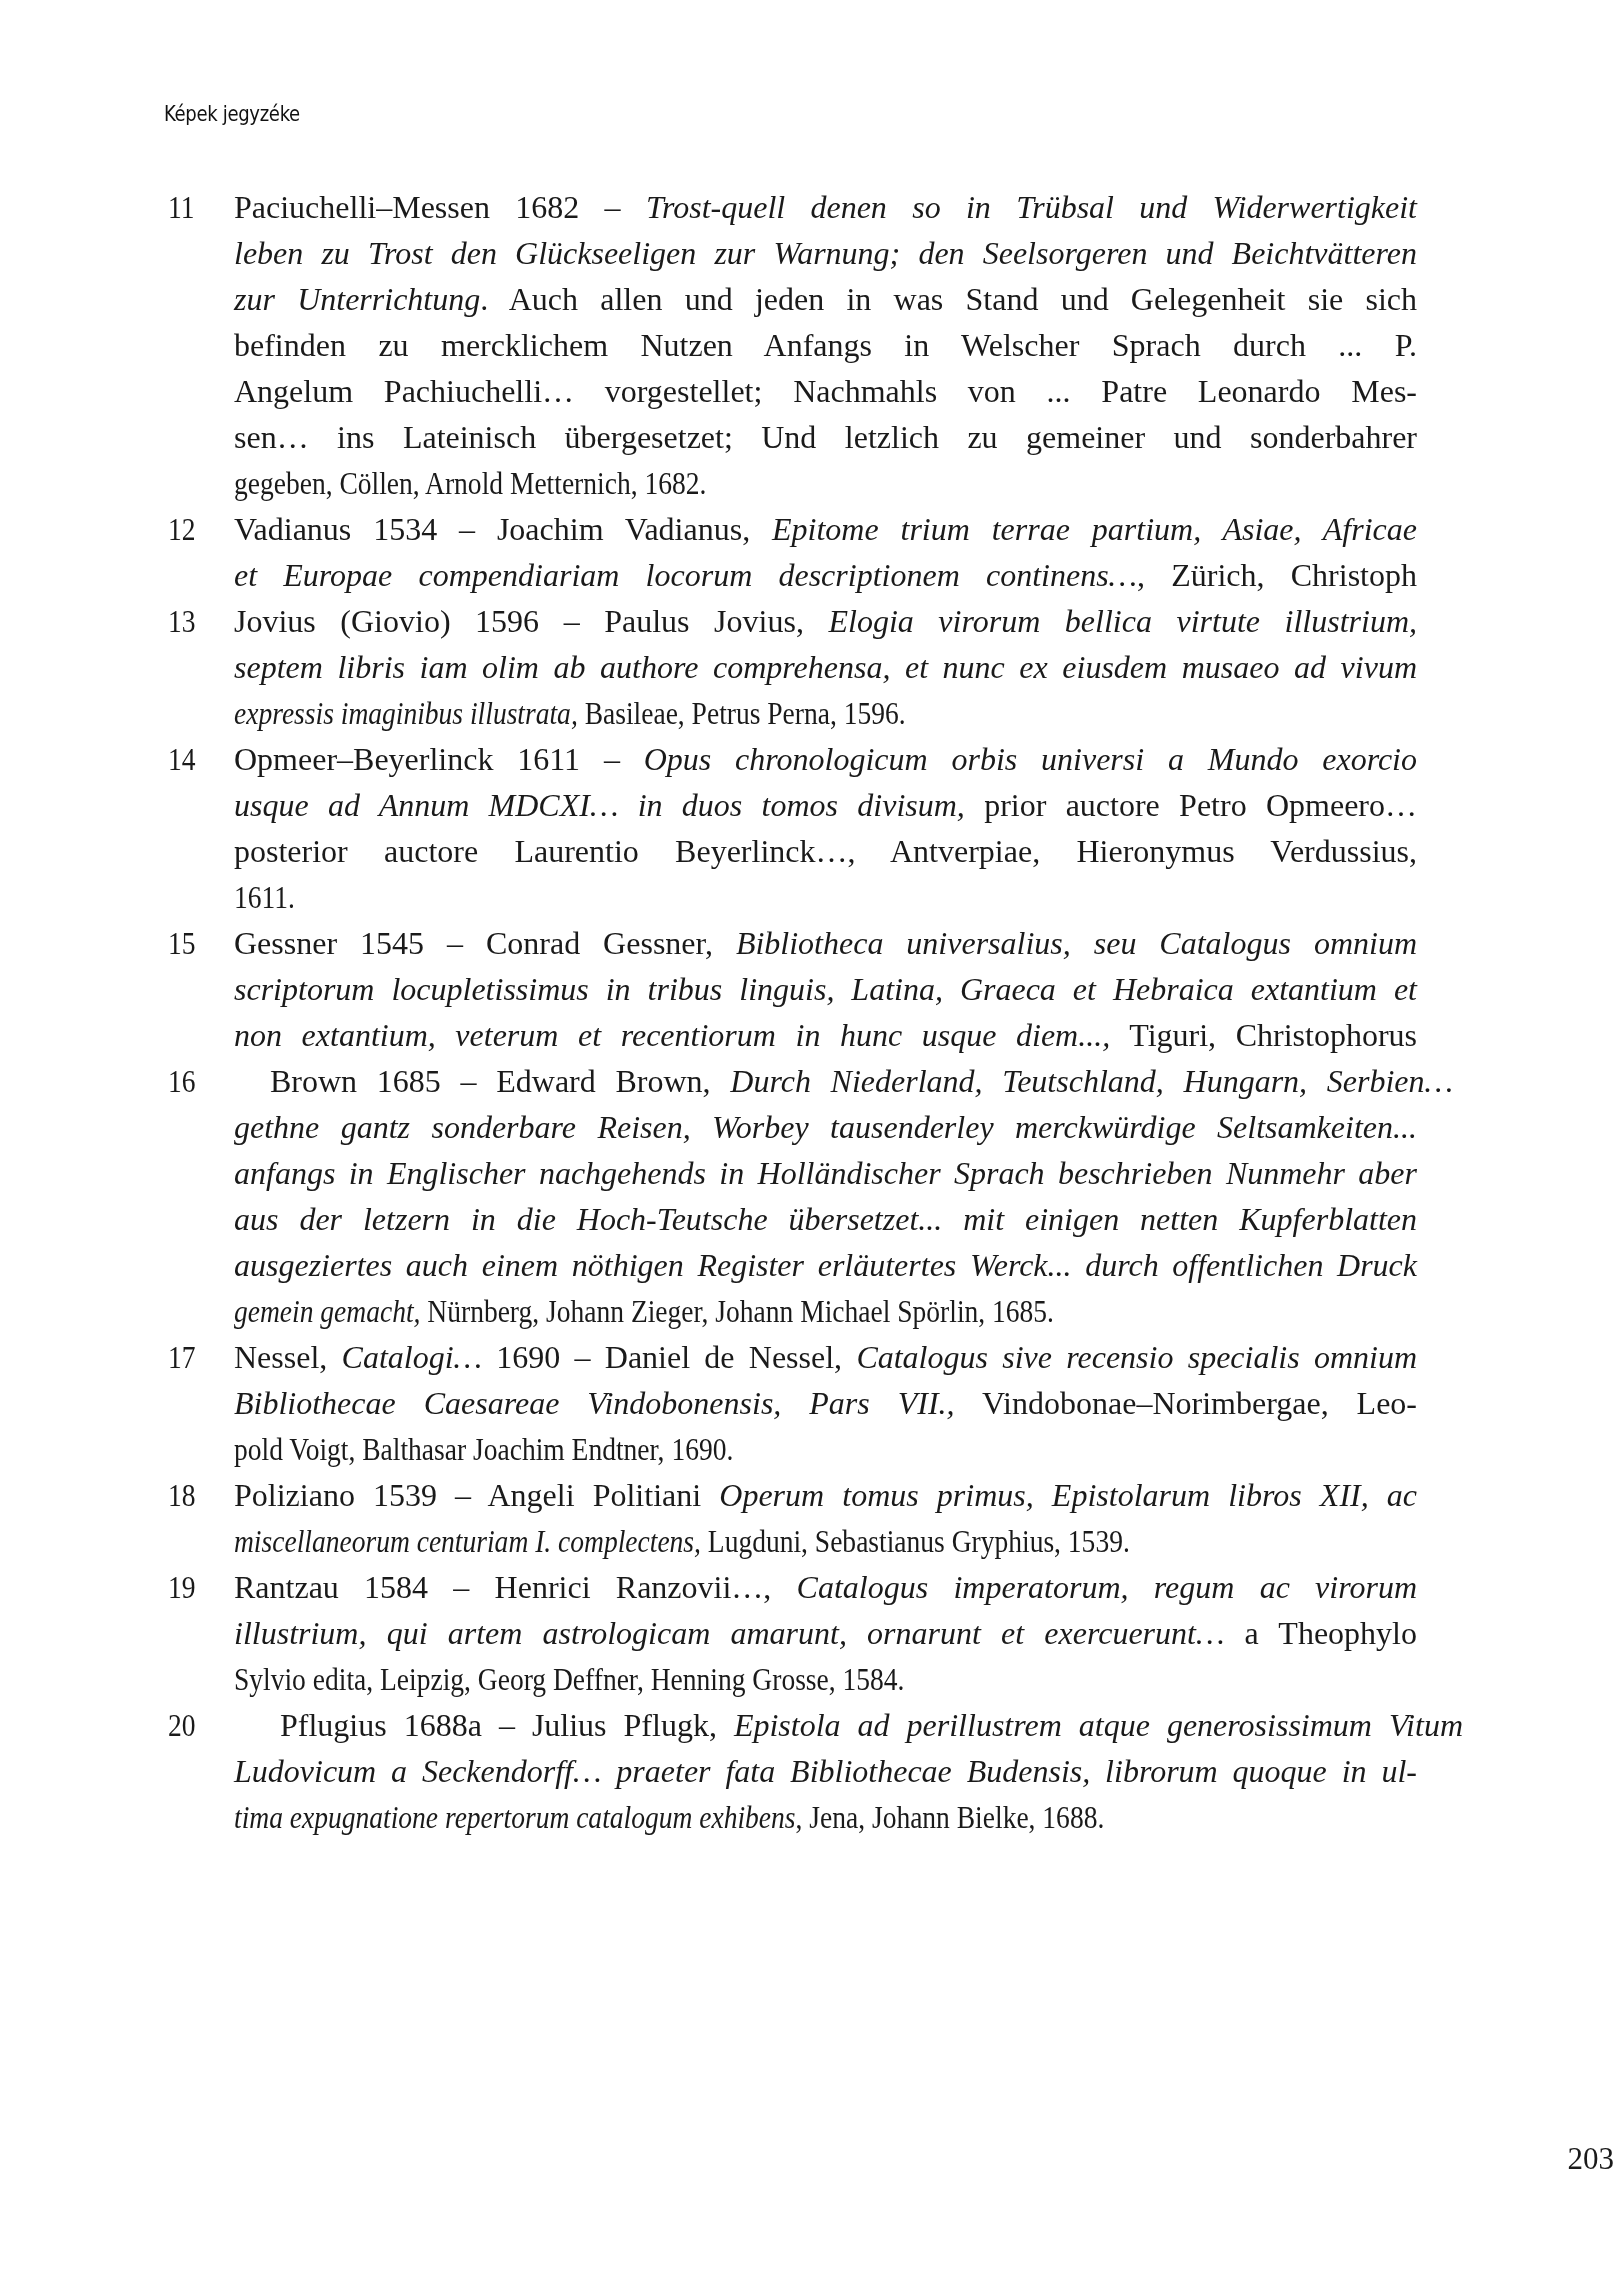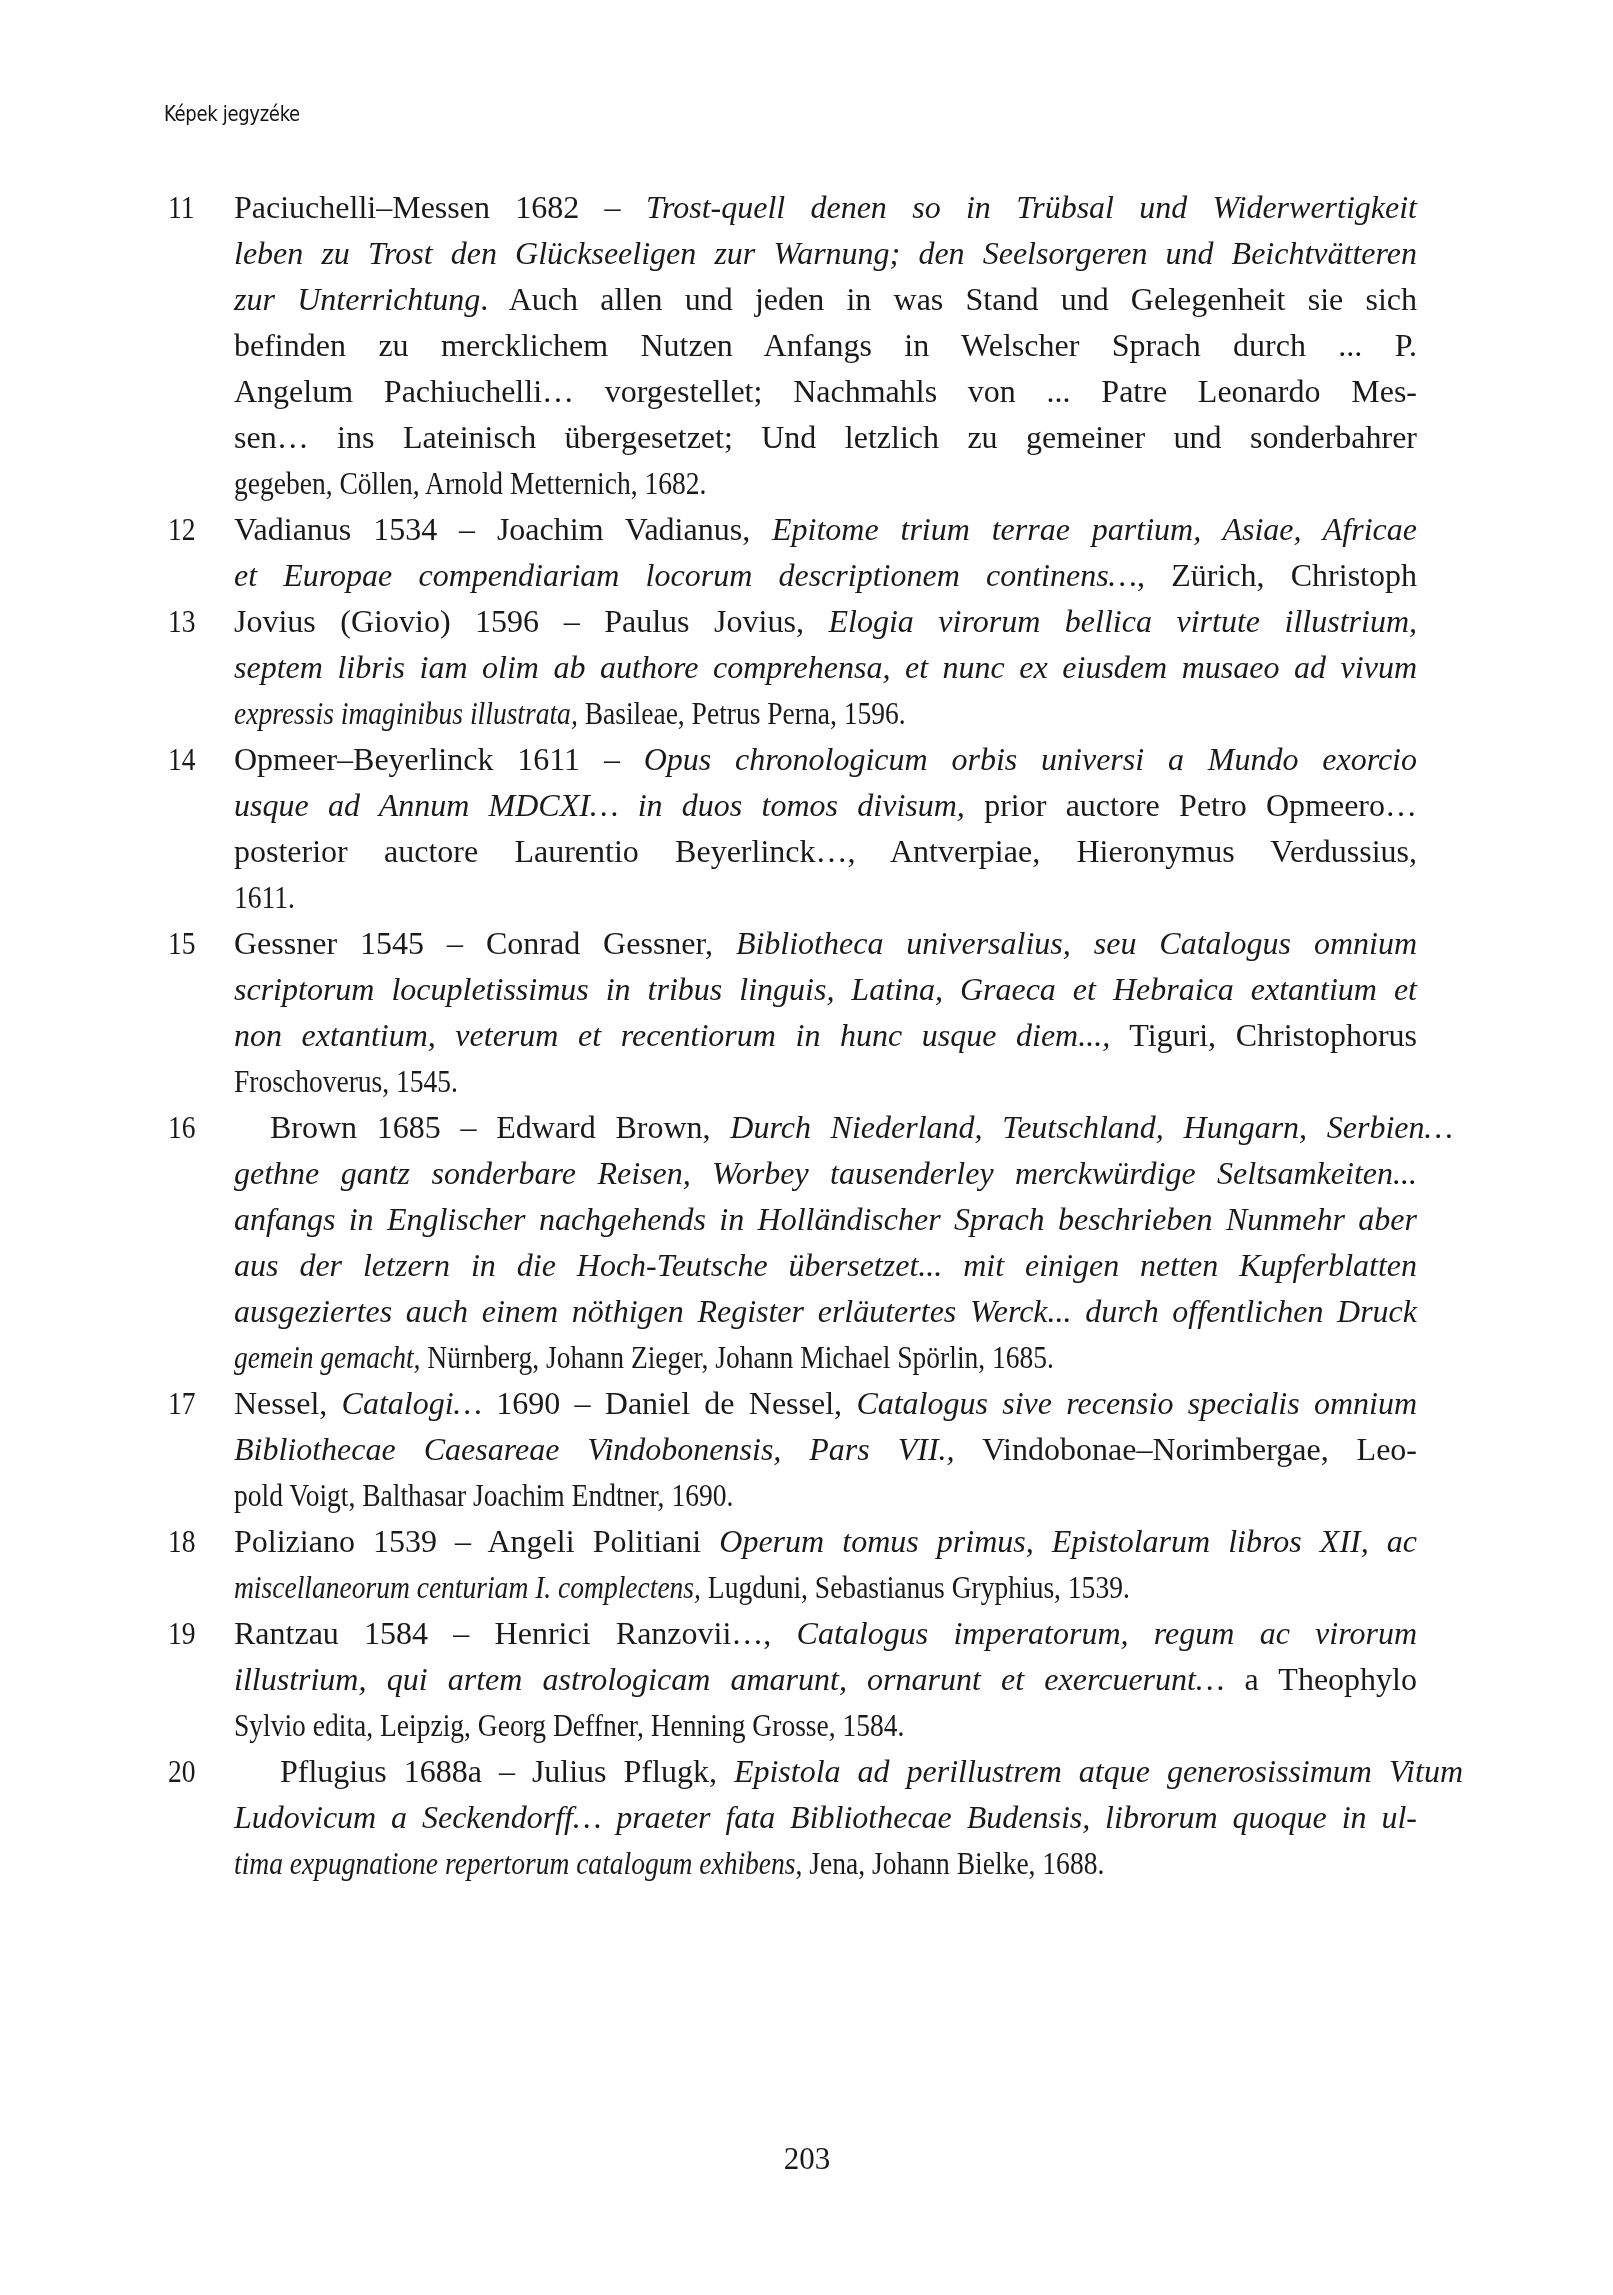--- a/index.html
+++ b/index.html
@@ -20,21 +20,21 @@
   .line {
     position: relative; margin-left: 234px; width: 1183px; height: 46px;
     font-family: "Liberation Serif", serif; font-size: 32px; line-height: 46px;
     white-space: nowrap; text-align: justify; text-align-last: justify;
   }
   .line.last { text-align-last: left; }
   .line .inner { display: inline-block; width: 100%; transform-origin: left top; }
   .line.last .inner { width: auto; }
   i { font-style: italic; }
   .page-number {
-    position: absolute; left: 0; width: 1614px; top: 2141px; text-align: center;
+    position: absolute; left: 0; width: 1614px; top: 2141px; text-align: right;
     font-family: "Liberation Serif", serif; font-size: 31px;
   }
 </style>
 </head>
 <body>
 
 <div class="running-head">Képek jegyzéke</div>
 
 <div class="entries" id="entries">
     <div class="entry">
@@ -63,21 +63,20 @@
       <div class="line"><span class="inner" style="width: 1183px; text-align: justify; text-align-last: justify; transform: scaleX(1);"><span>Opmeer–Beyerlinck 1611 – </span><i>Opus chronologicum orbis universi a Mundo exorcio</i></span></div>
       <div class="line"><span class="inner" style="width: 1183px; text-align: justify; text-align-last: justify; transform: scaleX(1);"><i>usque ad Annum MDCXI… in duos tomos divisum,</i><span> prior auctore Petro Opmeero…</span></span></div>
       <div class="line"><span class="inner" style="width: 1183px; text-align: justify; text-align-last: justify; transform: scaleX(1);"><span>posterior auctore Laurentio Beyerlinck…, Antverpiae, Hieronymus Verdussius,</span></span></div>
       <div class="line last"><span class="inner" style="width: auto; transform: scaleX(0.86);"><span>1611.</span></span></div>
     </div>
     <div class="entry">
       <span class="entry-number">15</span>
       <div class="line"><span class="inner" style="width: 1183px; text-align: justify; text-align-last: justify; transform: scaleX(1);"><span>Gessner 1545 – Conrad Gessner, </span><i>Bibliotheca universalius, seu Catalogus omnium</i></span></div>
       <div class="line"><span class="inner" style="width: 1183px; text-align: justify; text-align-last: justify; transform: scaleX(1);"><i>scriptorum locupletissimus in tribus linguis, Latina, Graeca et Hebraica extantium et</i></span></div>
       <div class="line"><span class="inner" style="width: 1183px; text-align: justify; text-align-last: justify; transform: scaleX(1);"><i>non extantium, veterum et recentiorum in hunc usque diem...,</i><span> Tiguri, Christophorus</span></span></div>
-      <div class="line last"><span class="inner" style="width: auto; transform: scaleX(0.86);"><span>Froschoverus, 1545.</span></span></div>
     </div>
     <div class="entry">
       <span class="entry-number">16</span>
       <div class="line"><span class="inner" style="width: 1183px; text-align: justify; text-align-last: justify; transform: scaleX(1); margin-left: 36px;"><span>Brown 1685 – Edward Brown, </span><i>Durch Niederland, Teutschland, Hungarn, Serbien…</i></span></div>
       <div class="line"><span class="inner" style="width: 1183px; text-align: justify; text-align-last: justify; transform: scaleX(1);"><i>gethne gantz sonderbare Reisen, Worbey tausenderley merckwürdige Seltsamkeiten...</i></span></div>
       <div class="line"><span class="inner" style="width: 1183px; text-align: justify; text-align-last: justify; transform: scaleX(1);"><i>anfangs in Englischer nachgehends in Holländischer Sprach beschrieben Nunmehr aber</i></span></div>
       <div class="line"><span class="inner" style="width: 1183px; text-align: justify; text-align-last: justify; transform: scaleX(1);"><i>aus der letzern in die Hoch-Teutsche übersetzet... mit einigen netten Kupferblatten</i></span></div>
       <div class="line"><span class="inner" style="width: 1183px; text-align: justify; text-align-last: justify; transform: scaleX(1);"><i>ausgeziertes auch einem nöthigen Register erläutertes Werck... durch offentlichen Druck</i></span></div>
       <div class="line last"><span class="inner" style="width: auto; transform: scaleX(0.86);"><i>gemein gemacht,</i><span> Nürnberg, Johann Zieger, Johann Michael Spörlin, 1685.</span></span></div>
     </div>

